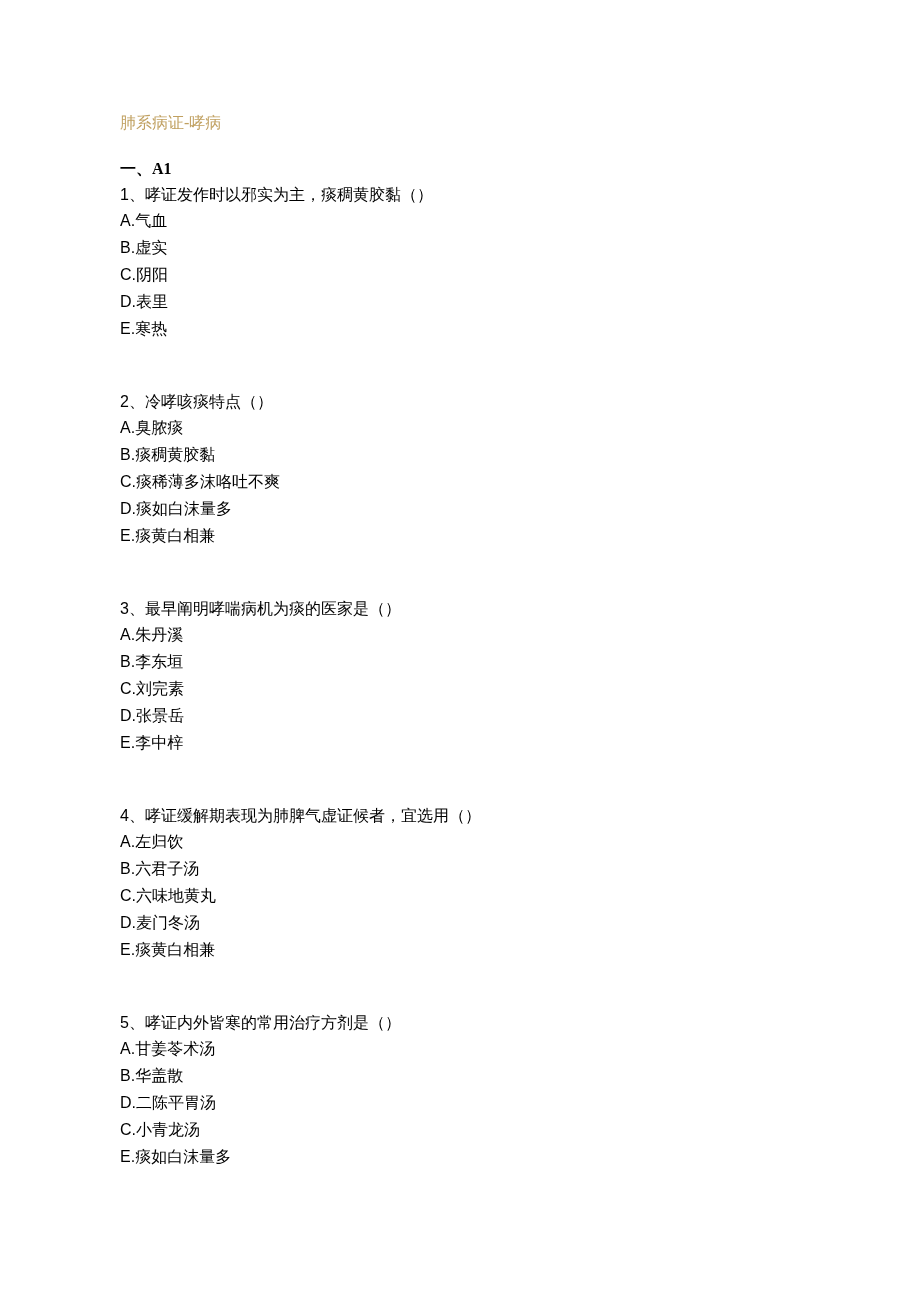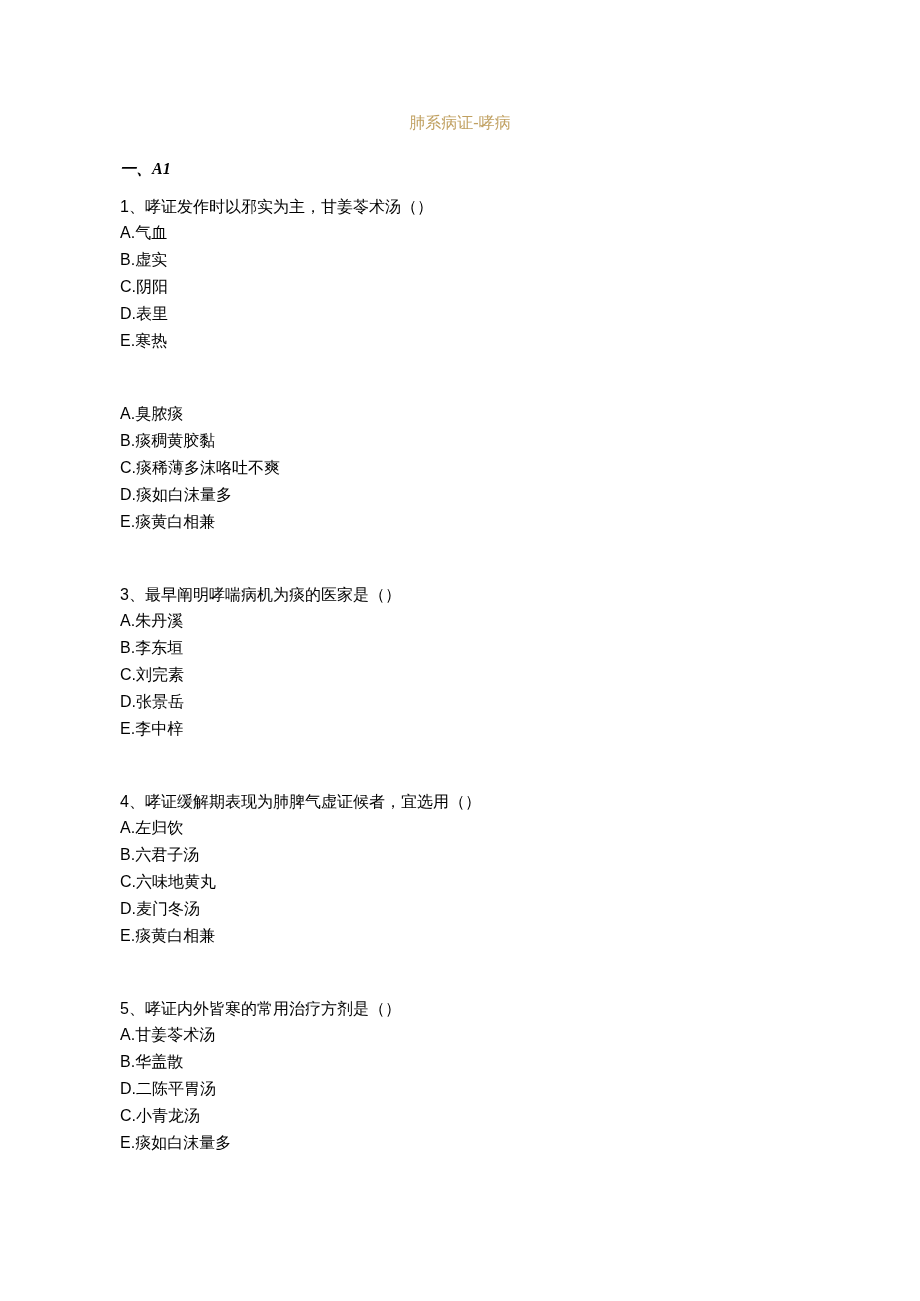--- a/index.html
+++ b/index.html
@@ -9,31 +9,29 @@
     font-family: "SimSun", "宋体", serif;
     width: 920px;
   }
   .page {
     padding: 110px 120px 80px 120px;
     font-size: 16px;
     line-height: 26px;
     color: #000000;
   }
   .title {
-    text-align: center;
     color: #c0a060;
     font-family: Liberation Serif, serif;
     font-size: 16px;
     margin-bottom: 20px;
   }
   .section-header {
     font-family: "SimSun", serif;
     font-weight: bold;
-    margin-bottom: 12px;
-    font-style: italic;
+    margin-bottom: 0;
   }
   .question-block {
     margin-bottom: 46px;
   }
   .question-block:last-child {
     margin-bottom: 0;
   }
   .q-line {
     font-family: "SimSun", serif;
   }
@@ -48,28 +46,29 @@
   }
 </style>
 </head>
 <body>
 
 <div class="page">
   <div class="title">肺系病证-哮病</div>
   <div class="section-header">一、A1</div>
   <div id="questions-container">
       <div class="question-block">
-        <div class="q-line"><span class="q-number">1</span><span>、哮证发作时以邪实为主，甘姜苓术汤（）</span></div>
+        <div class="q-line"><span class="q-number">1</span><span>、哮证发作时以邪实为主，痰稠黄胶黏（）</span></div>
         <div class="option-line"><span>A.</span><span class="option-text">气血</span></div>
         <div class="option-line"><span>B.</span><span class="option-text">虚实</span></div>
         <div class="option-line"><span>C.</span><span class="option-text">阴阳</span></div>
         <div class="option-line"><span>D.</span><span class="option-text">表里</span></div>
         <div class="option-line"><span>E.</span><span class="option-text">寒热</span></div>
       </div>
       <div class="question-block">
+        <div class="q-line"><span class="q-number">2</span><span>、冷哮咳痰特点（）</span></div>
         <div class="option-line"><span>A.</span><span class="option-text">臭脓痰</span></div>
         <div class="option-line"><span>B.</span><span class="option-text">痰稠黄胶黏</span></div>
         <div class="option-line"><span>C.</span><span class="option-text">痰稀薄多沫咯吐不爽</span></div>
         <div class="option-line"><span>D.</span><span class="option-text">痰如白沫量多</span></div>
         <div class="option-line"><span>E.</span><span class="option-text">痰黄白相兼</span></div>
       </div>
       <div class="question-block">
         <div class="q-line"><span class="q-number">3</span><span>、最早阐明哮喘病机为痰的医家是（）</span></div>
         <div class="option-line"><span>A.</span><span class="option-text">朱丹溪</span></div>
         <div class="option-line"><span>B.</span><span class="option-text">李东垣</span></div>

